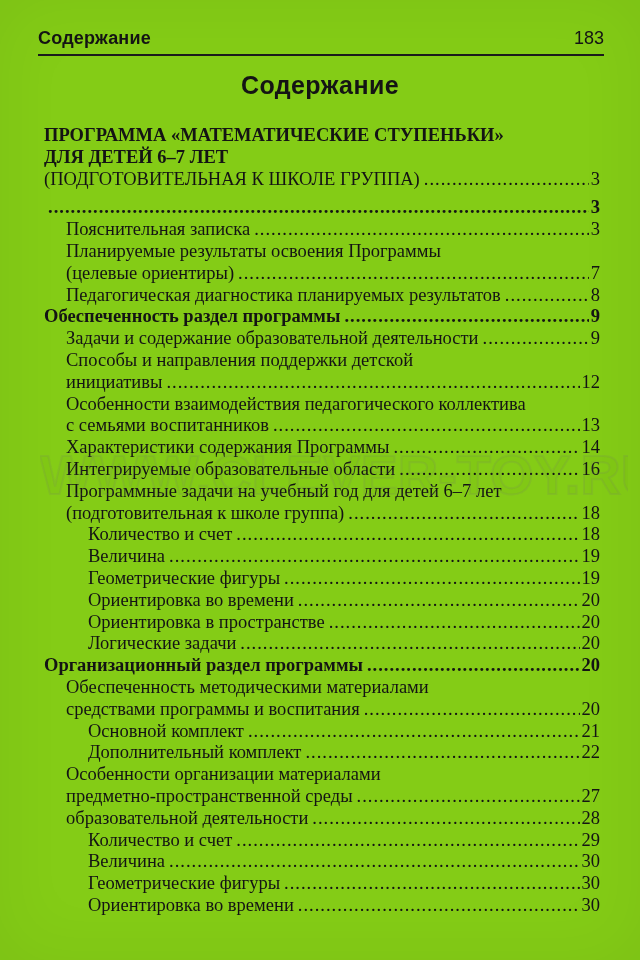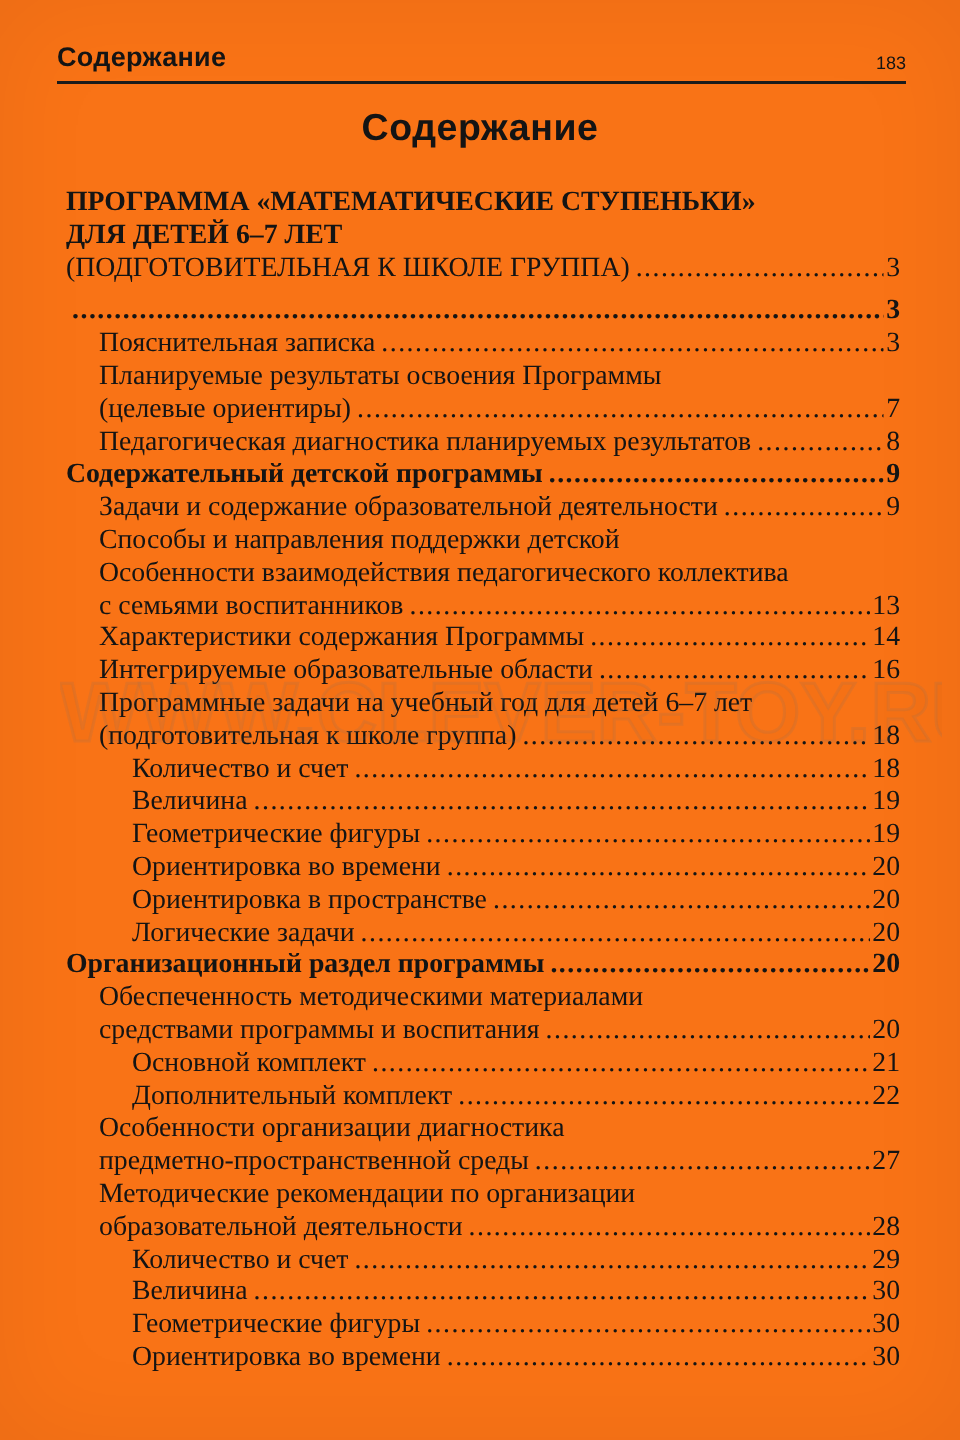--- a/index.html
+++ b/index.html
@@ -6,34 +6,34 @@
   body {
     width: 640px; height: 960px;
     background: #f6f6f3;
     font-family: "Liberation Serif", serif;
     color: #141414;
     position: relative;
     overflow: hidden;
   }
   .page {
     position: absolute; inset: 0;
-    background: #f97316;
+    background: #84cc16;
     box-shadow: inset 0 0 70px rgba(0,0,0,0.06);
   }
   
   .running-head {
     display: flex; justify-content: space-between; align-items: flex-end;
     margin: 28px 36px 0 38px;
     padding-bottom: 5px;
     border-bottom: 2.5px solid #1b1b1b;
     font-family: "Liberation Sans", sans-serif;
     font-size: 18px;
   }
   .running-head .rh-title { font-weight: bold; letter-spacing: 0.2px; }
-  .running-head .rh-page  { font-weight: normal; font-size: 12px; }
+  .running-head .rh-page  { font-weight: normal; font-size: 18px; }
 
   
   .page-title {
     margin: 15px 0 0 0;
     text-align: center;
     font-family: "Liberation Sans", sans-serif;
     font-weight: bold;
     font-size: 25px;
     letter-spacing: 0.4px;
   }
@@ -123,33 +123,38 @@
         <span class="label">(целевые ориентиры)</span>
         <span class="dots"></span>
         <span class="page-num">7</span>
       </div>
       <div class="row indent-1">
         <span class="label">Педагогическая диагностика планируемых результатов</span>
         <span class="dots"></span>
         <span class="page-num">8</span>
       </div>
       <div class="row indent-0 bold">
-        <span class="label">Содержательный детской программы</span>
+        <span class="label">Обеспеченность раздел программы</span>
         <span class="dots"></span>
         <span class="page-num">9</span>
       </div>
       <div class="row indent-1">
         <span class="label">Задачи и содержание образовательной деятельности</span>
         <span class="dots"></span>
         <span class="page-num">9</span>
       </div>
       <div class="row indent-1">
         <span class="label">Способы и направления поддержки детской</span>
       </div>
       <div class="row indent-1">
+        <span class="label">инициативы</span>
+        <span class="dots"></span>
+        <span class="page-num">12</span>
+      </div>
+      <div class="row indent-1">
         <span class="label">Особенности взаимодействия педагогического коллектива</span>
       </div>
       <div class="row indent-1">
         <span class="label">с семьями воспитанников</span>
         <span class="dots"></span>
         <span class="page-num">13</span>
       </div>
       <div class="row indent-1">
         <span class="label">Характеристики содержания Программы</span>
         <span class="dots"></span>
@@ -215,31 +220,28 @@
         <span class="label">Основной комплект</span>
         <span class="dots"></span>
         <span class="page-num">21</span>
       </div>
       <div class="row indent-2">
         <span class="label">Дополнительный комплект</span>
         <span class="dots"></span>
         <span class="page-num">22</span>
       </div>
       <div class="row indent-1">
-        <span class="label">Особенности организации диагностика</span>
+        <span class="label">Особенности организации материалами</span>
       </div>
       <div class="row indent-1">
         <span class="label">предметно-пространственной среды</span>
         <span class="dots"></span>
         <span class="page-num">27</span>
       </div>
       <div class="row indent-1">
-        <span class="label">Методические рекомендации по организации</span>
-      </div>
-      <div class="row indent-1">
         <span class="label">образовательной деятельности</span>
         <span class="dots"></span>
         <span class="page-num">28</span>
       </div>
       <div class="row indent-2">
         <span class="label">Количество и счет</span>
         <span class="dots"></span>
         <span class="page-num">29</span>
       </div>
       <div class="row indent-2">

